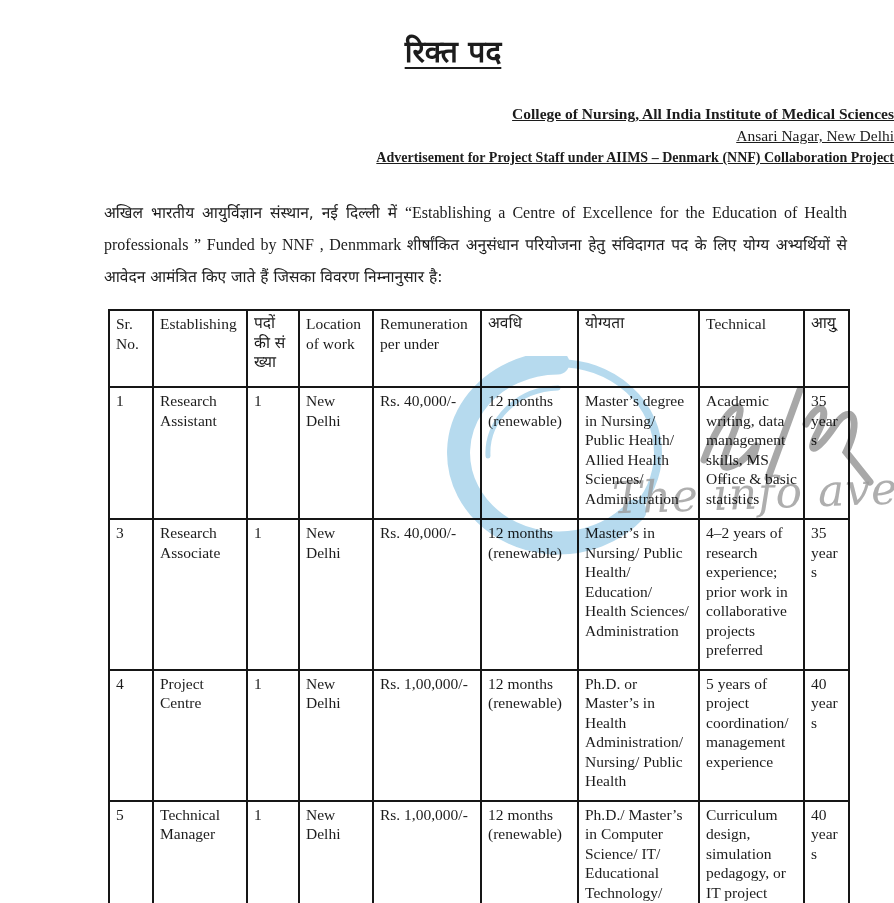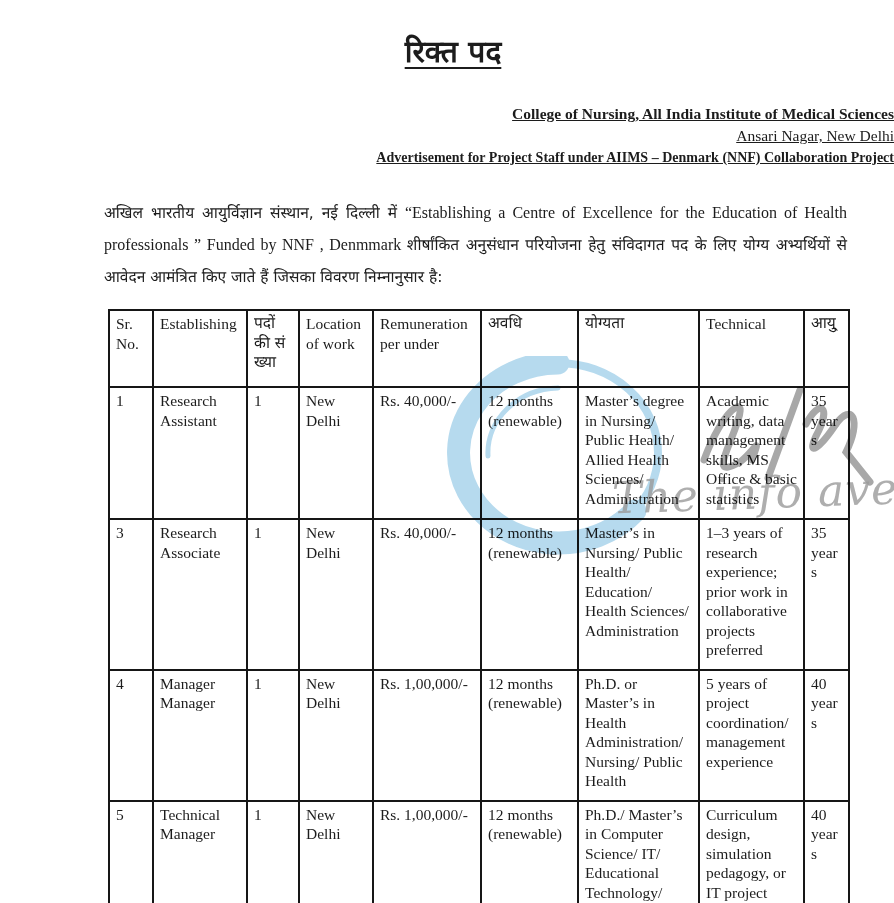--- a/index.html
+++ b/index.html
@@ -129,26 +129,26 @@
         <td>35 years</td>
       </tr>
       <tr style="height:132px">
         <td class="num">3</td>
         <td>Research Associate</td>
         <td class="num">1</td>
         <td>New Delhi</td>
         <td>Rs. 40,000/-</td>
         <td>12 months (renewable)</td>
         <td>Master’s in Nursing/ Public Health/ Education/ Health Sciences/ Administration</td>
-        <td>1–3 years of research experience; prior work in collaborative projects preferred</td>
+        <td>4–2 years of research experience; prior work in collaborative projects preferred</td>
         <td>35 years</td>
       </tr>
       <tr style="height:113px">
         <td class="num">4</td>
-        <td>Manager Manager</td>
+        <td>Project Centre</td>
         <td class="num">1</td>
         <td>New Delhi</td>
         <td>Rs. 1,00,000/-</td>
         <td>12 months (renewable)</td>
         <td>Ph.D. or Master’s in Health Administration/ Nursing/ Public Health</td>
         <td>5 years of project coordination/ management experience</td>
         <td>40 years</td>
       </tr>
       <tr style="height:168px">
         <td class="num">5</td>

